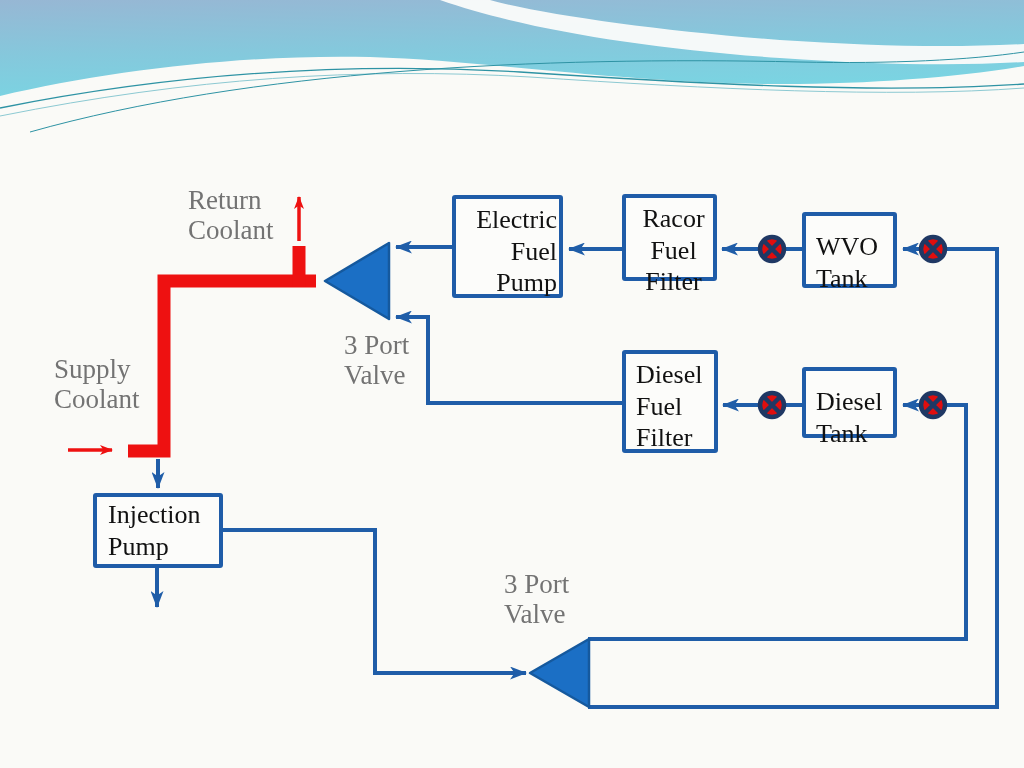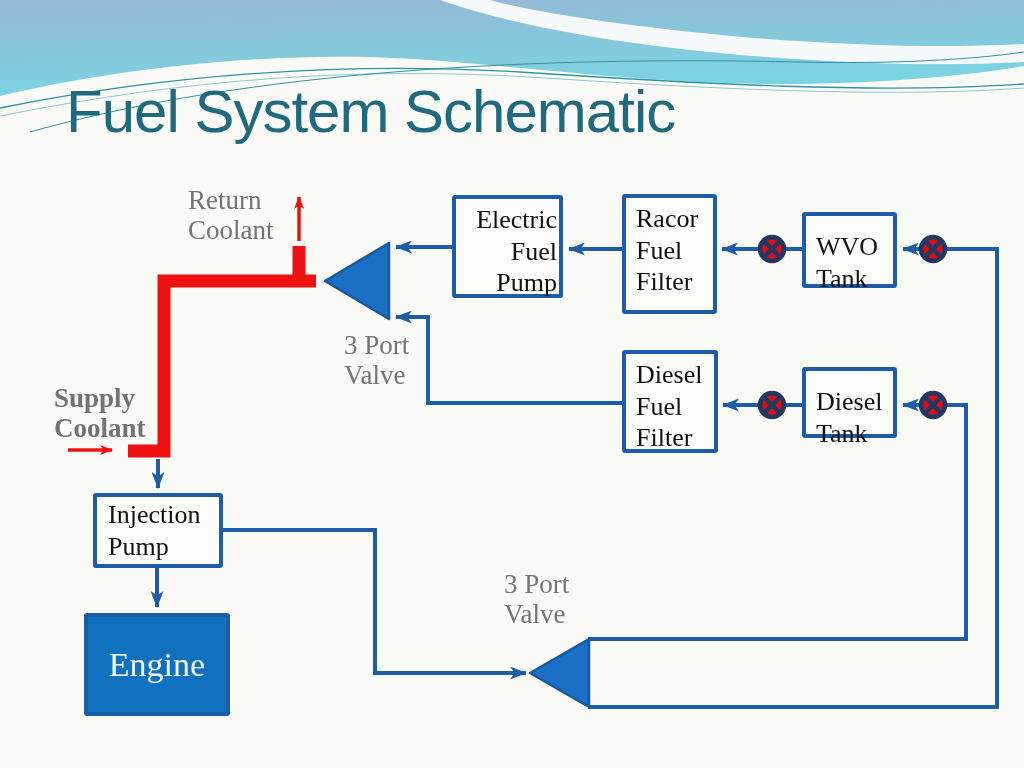--- a/index.html
+++ b/index.html
@@ -45,21 +45,20 @@
         <stop offset="1" stop-color="#7AD4E2"></stop>
       </linearGradient>
     </defs>
     <path d="M0,0 H1024 V66 C 940,80 820,88 700,82 C 560,75 470,60 370,57 C 250,54 110,70 0,96 Z" fill="url(#skyGrad)"></path>
     <path d="M440,0 C 520,28 640,48 780,58 C 880,65 960,66 1024,62 L1024,44 C 950,48 870,46 780,40 C 660,31 540,14 490,0 Z" fill="#FAFBFA" opacity="0.96"></path>
     <path d="M0,108 C 180,72 350,62 520,72 C 700,84 880,94 1024,84" fill="none" stroke="#2E93A4" stroke-width="1.3"></path>
     <path d="M0,116 C 190,78 360,67 530,77 C 710,89 890,98 1024,88" fill="none" stroke="#8CC9D2" stroke-width="1"></path>
     <path d="M30,132 C 250,70 540,56 800,62 C 890,64 970,60 1024,52" fill="none" stroke="#2E93A4" stroke-width="1"></path>
   </svg>
 
-  <div class="title">Fuel System Schematic</div>
 
   <svg class="layer" width="1024" height="768" viewBox="0 0 1024 768" aria-hidden="true">
     <defs>
       <marker id="ab" markerUnits="userSpaceOnUse" markerWidth="18" markerHeight="13" refX="16" refY="6.5" orient="auto">
         <path d="M0,0 L17,6.5 L0,13 L4.5,6.5 Z" fill="#1F5DA8"></path>
       </marker>
       <marker id="ar" markerUnits="userSpaceOnUse" markerWidth="14" markerHeight="10" refX="12" refY="5" orient="auto">
         <path d="M0,0 L13,5 L0,10 L3.5,5 Z" fill="#EE1111"></path>
       </marker>
     </defs>
@@ -103,36 +102,35 @@
     </g>
     <g transform="translate(933,405)">
       <circle r="12" fill="#E00E0E" stroke="#1F3864" stroke-width="4.5"></circle>
       <path d="M-7.5,-7.5 L7.5,7.5 M-7.5,7.5 L7.5,-7.5" stroke="#1F3864" stroke-width="4.5" stroke-linecap="round"></path>
     </g>
   </svg>
 
   <div class="box" style="left:452px;top:195px;width:111px;height:103px;text-align:right;">Electric
 Fuel
 Pump</div>
-  <div class="box" style="left:622px;top:194px;width:95px;height:120px;">Racor
+  <div class="box" style="left:622px;top:194px;width:95px;height:87px;text-align:center;">Racor
 Fuel
 Filter</div>
   <div class="box small-pad" style="left:802px;top:212px;width:95px;height:76px;">WVO
 Tank</div>
   <div class="box" style="left:622px;top:350px;width:96px;height:103px;">Diesel
 Fuel
 Filter</div>
   <div class="box small-pad" style="left:802px;top:367px;width:95px;height:71px;">Diesel
 Tank</div>
   <div class="box" style="left:93px;top:493px;width:130px;height:75px;padding-top:2px;padding-left:11px;">Injection
 Pump</div>
-  <div class="box engine" style="left:84px;top:613px;width:146px;height:103px;">Engine</div>
 
   <div class="dlabel" style="left:188px;top:186px;">Return
 Coolant</div>
-  <div class="dlabel" style="left:54px;top:384px;font-weight:bold;">Supply
+  <div class="dlabel" style="left:54px;top:355px;">Supply
 Coolant</div>
   <div class="dlabel" style="left:344px;top:331px;">3 Port
 Valve</div>
   <div class="dlabel" style="left:504px;top:570px;">3 Port
 Valve</div>
 
 </div>
 
 </body></html>

